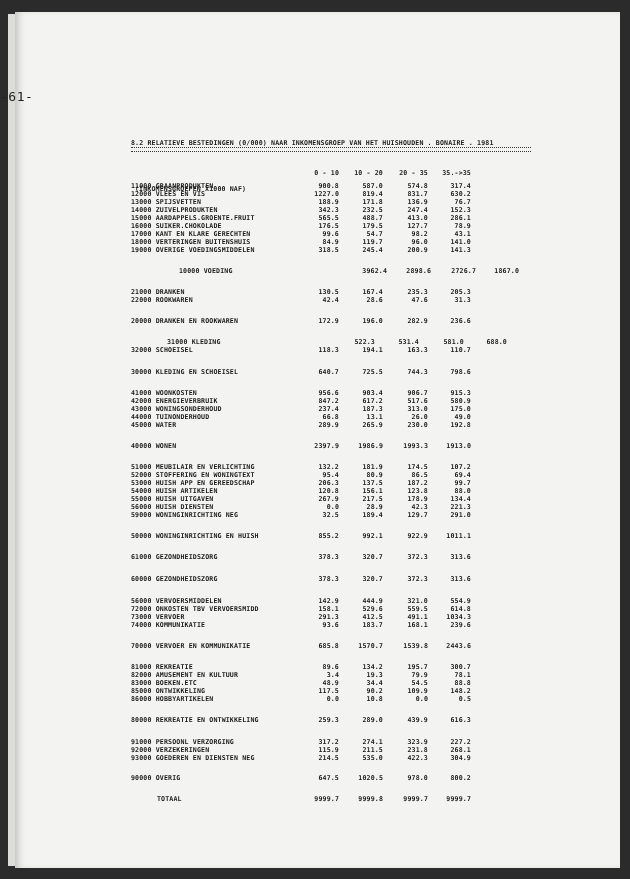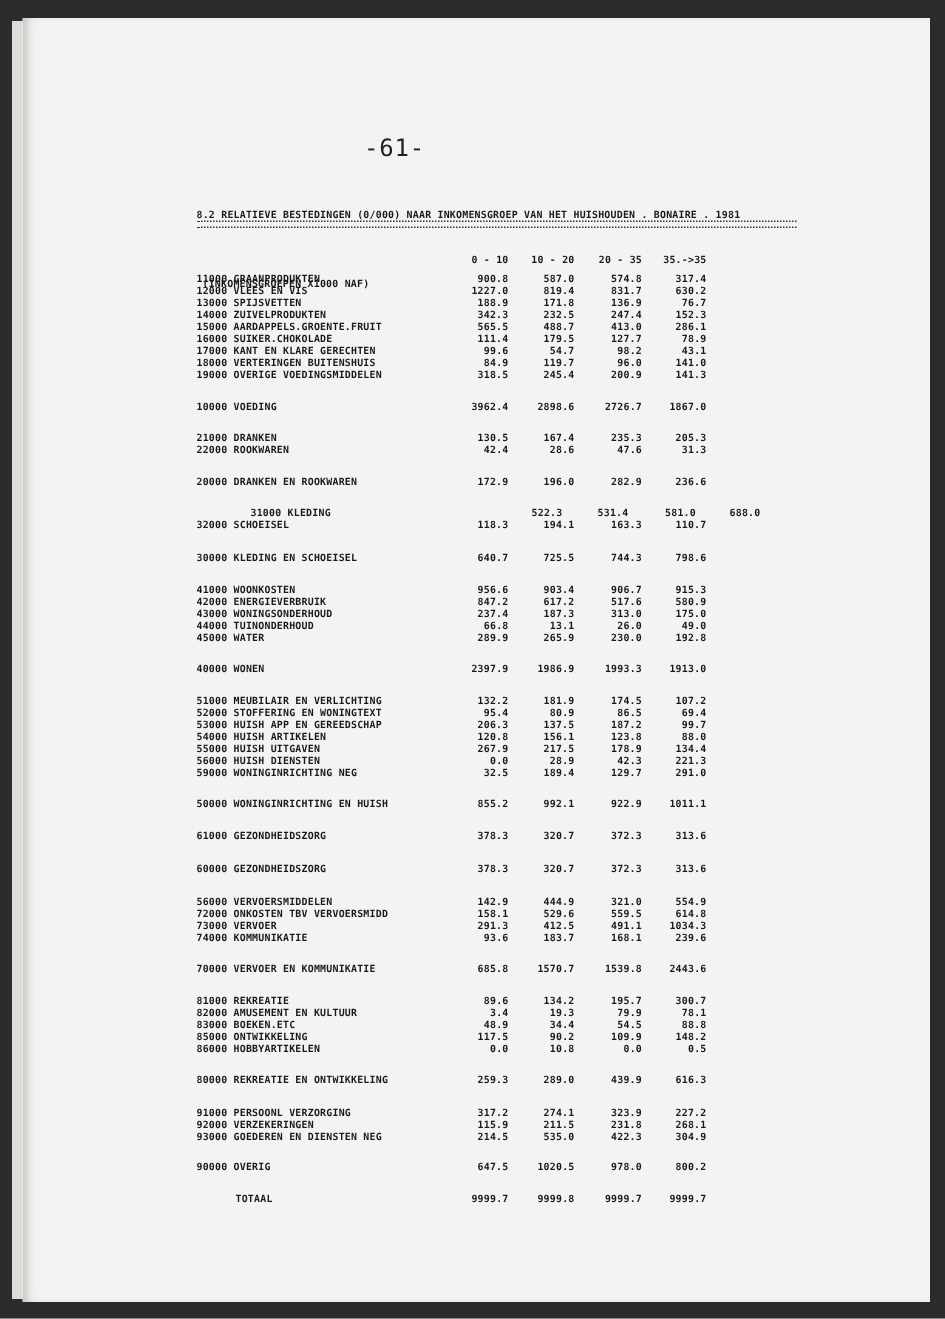--- a/index.html
+++ b/index.html
@@ -13,21 +13,21 @@
     position:absolute; left:15px; top:12px; width:605px; height:856px;
     background:#f3f3f1;
     box-shadow: inset 6px 0 8px -4px rgba(0,0,0,0.25);
   }
   .page-edge {
     position:absolute; left:8px; top:14px; width:8px; height:852px;
     background:#dcdcd8;
   }
   .page-number {
     position:absolute; left:0; width:526px; top:89px;
-    text-align:center; font-size:16px; color:#222; letter-spacing:0.5px;
+    font-size:13px; color:#222; letter-spacing:0.5px;
   }
   .content {
     position:absolute; left:131px; top:0; width:400px;
     font-size:6.6px; color:#1a1a1a; letter-spacing:0.15px;
   }
   .title {
     position:absolute; top:139px; left:0; white-space:nowrap; font-weight:bold;text-align:center;
   }
   .rule {
     position:absolute; left:0; width:400px; top:147px; height:3px;
@@ -98,21 +98,21 @@
       </div>
       <div class="row" style="top: 214px;">
         <span class="label">15000 AARDAPPELS.GROENTE.FRUIT</span>
         <span class="v v0">565.5</span>
         <span class="v v1">488.7</span>
         <span class="v v2">413.0</span>
         <span class="v v3">286.1</span>
       </div>
       <div class="row" style="top: 222px;">
         <span class="label">16000 SUIKER.CHOKOLADE</span>
-        <span class="v v0">111.4</span>
+        <span class="v v0">176.5</span>
         <span class="v v1">179.5</span>
         <span class="v v2">127.7</span>
         <span class="v v3">78.9</span>
       </div>
       <div class="row" style="top: 230px;">
         <span class="label">17000 KANT EN KLARE GERECHTEN</span>
         <span class="v v0">99.6</span>
         <span class="v v1">54.7</span>
         <span class="v v2">98.2</span>
         <span class="v v3">43.1</span>
@@ -124,21 +124,21 @@
         <span class="v v2">96.0</span>
         <span class="v v3">141.0</span>
       </div>
       <div class="row" style="top: 246px;">
         <span class="label">19000 OVERIGE VOEDINGSMIDDELEN</span>
         <span class="v v0">318.5</span>
         <span class="v v1">245.4</span>
         <span class="v v2">200.9</span>
         <span class="v v3">141.3</span>
       </div>
-      <div class="row" style="top: 267px;">
+      <div class="row" style="top: 267px; margin-left: 48px;">
         <span class="label">10000 VOEDING</span>
         <span class="v v0">3962.4</span>
         <span class="v v1">2898.6</span>
         <span class="v v2">2726.7</span>
         <span class="v v3">1867.0</span>
       </div>
       <div class="row" style="top: 288px;">
         <span class="label">21000 DRANKEN</span>
         <span class="v v0">130.5</span>
         <span class="v v1">167.4</span>

